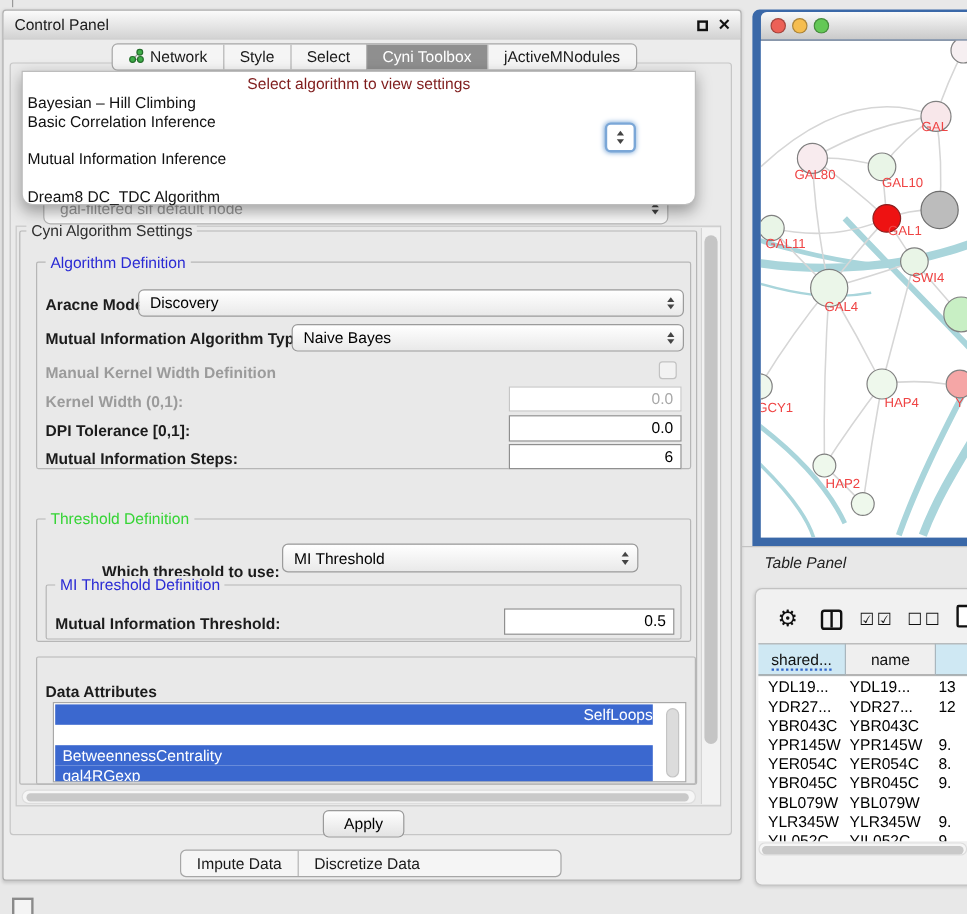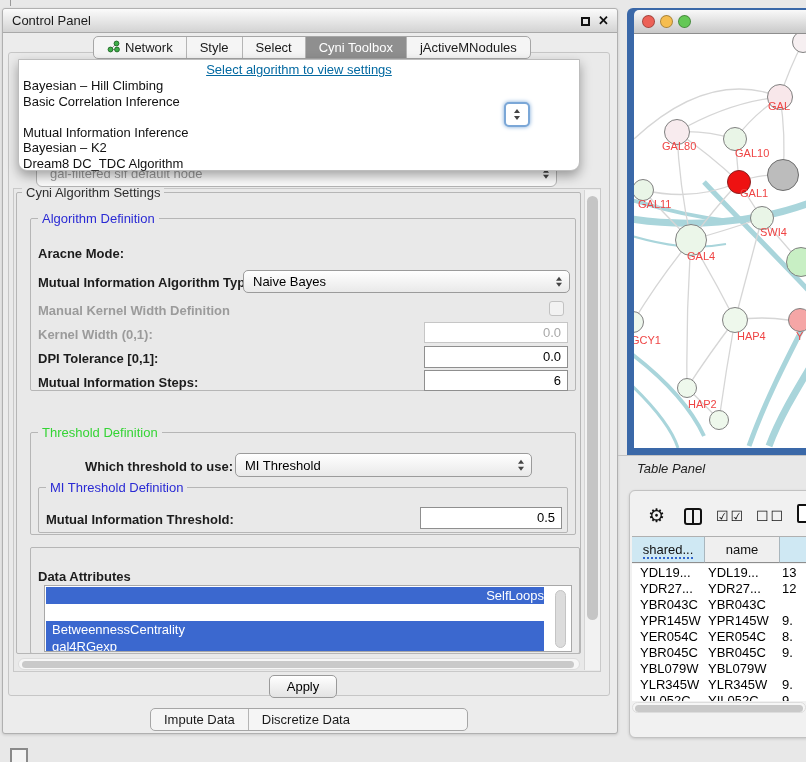--- a/index.html
+++ b/index.html
@@ -31,21 +31,21 @@
   .seg .tab.sel { color:#fff; }
   .tab .ticon { margin-right:5px; display:inline-block; }
 
   .cp-inner { left:8px; top:52px; width:602px; height:644px;
     background:#eaeaea; border:1px solid #c6c6c6; border-radius:3px; }
 
   
   .popup { left:18px; top:59px; width:562px; height:112px; background:#ffffff;
     border:1px solid #bdbdbd; border-radius:0 0 9px 9px;
     box-shadow:0 5px 12px rgba(0,0,0,.35); z-index:50; }
-  .popup .ph { left:0; right:0; top:2px; text-align:center; color:#0369a1; font-size:13px;text-decoration:underline; }
+  .popup .ph { left:0; right:0; top:2px; text-align:center; color:#7f1d1d; font-size:13px; }
   .popup .item { left:2px; right:2px; height:15px; font-size:13px; color:#111;
     padding-left:2px; white-space:nowrap; line-height:15px; }
   .popup .item.bold { font-weight:bold; }
   .combo-stub { left:504px; top:102px; width:26px; height:25px; background:#fff;
     border:2px solid #7ba7d7; border-radius:5px; box-shadow:0 0 4px #7ba7d7;
     z-index:60; display:flex; align-items:center; justify-content:center; flex-direction:column; }
 
   .ghost-combo { left:36px; top:160px; width:521px; height:27px; background:#fafafa;
     border:1px solid #b3b3b3; border-radius:6px; z-index:5; }
   .ghost-combo .txt { left:13px; top:0; line-height:25px; font-size:13px; color:#9a9a9a; }
@@ -172,40 +172,46 @@
         <span class="tri-up"></span>
         <span class="tri-down"></span>
       </span>
   </div>
 
   <div class="abs popup">
     <div class="abs ph">Select algorithm to view settings</div>
     <div class="abs item" style="top:18px">Bayesian – Hill Climbing</div>
     <div class="abs item" style="top:33.5px">Basic Correlation Inference</div>
     <div class="abs item" style="top:64.5px">Mutual Information Inference</div>
-    <div class="abs item" style="top:80px">Bayesian – K2</div>
     <div class="abs item" style="top:95.5px">Dream8 DC_TDC Algorithm</div>
   </div>
   <div class="abs combo-stub">
     <span class="tri-up"></span>
       <span class="tri-down"></span>
   </div>
 
   <div class="abs viewport"></div>
   <div class="abs vscroll">
       <div class="thumb"></div>
     </div>
 
   <div class="grp" style="left:16px;top:192px;width:565px;height:462px"></div>
   <span class="grp-title" style="left:22px;top:185px">Cyni Algorithm Settings</span>
 
   <div class="grp" style="left:30px;top:218px;width:546px;height:173px"></div>
   <span class="grp-title" style="left: 38px; top: 211px; color: rgb(42, 42, 212);">Algorithm Definition</span>
 
   <span class="lbl" style="left:38px;top:246px">Aracne Mode:</span>
+  <div class="combo" style="left:115px;top:241px;width:455px;height:23px">
+    <span>Discovery</span>
+    <span class="arrows">
+        <span class="tri-up"></span>
+        <span class="tri-down"></span>
+      </span>
+  </div>
 
   <span class="lbl" style="left:38px;top:275px">Mutual Information Algorithm Type:</span>
   <div class="combo" style="left:243px;top:270px;width:327px;height:23px">
     <span>Naive Bayes</span>
     <span class="arrows">
         <span class="tri-up"></span>
         <span class="tri-down"></span>
       </span>
   </div>
 
@@ -218,21 +224,21 @@
   <span class="lbl" style="left:38px;top:351px">DPI Tolerance [0,1]:</span>
   <div class="input" style="left:424px;top:346px;width:144px;height:22px">0.0</div>
 
   <span class="lbl" style="left:38px;top:375px">Mutual Information Steps:</span>
   <div class="input" style="left:424px;top:370px;width:144px;height:21px">6</div>
 
 
   <div class="grp" style="left:30px;top:432px;width:546px;height:103px"></div>
   <span class="grp-title" style="left: 38px; top: 425px; color: rgb(53, 212, 53);">Threshold Definition</span>
 
-  <span class="lbl" style="left:85px;top:459px">Which threshold to use:</span>
+  <span class="lbl" style="left:85px;top:469px">Which threshold to use:</span>
   <div class="combo" style="left:235px;top:453px;width:297px;height:24px">
     <span>MI Threshold</span>
     <span class="arrows">
         <span class="tri-up"></span>
         <span class="tri-down"></span>
       </span>
   </div>
 
   <div class="grp" style="left:38px;top:487px;width:530px;height:46px"></div>
   <span class="grp-title" style="left: 46px; top: 480px; color: rgb(42, 42, 212);">MI Threshold Definition</span>

